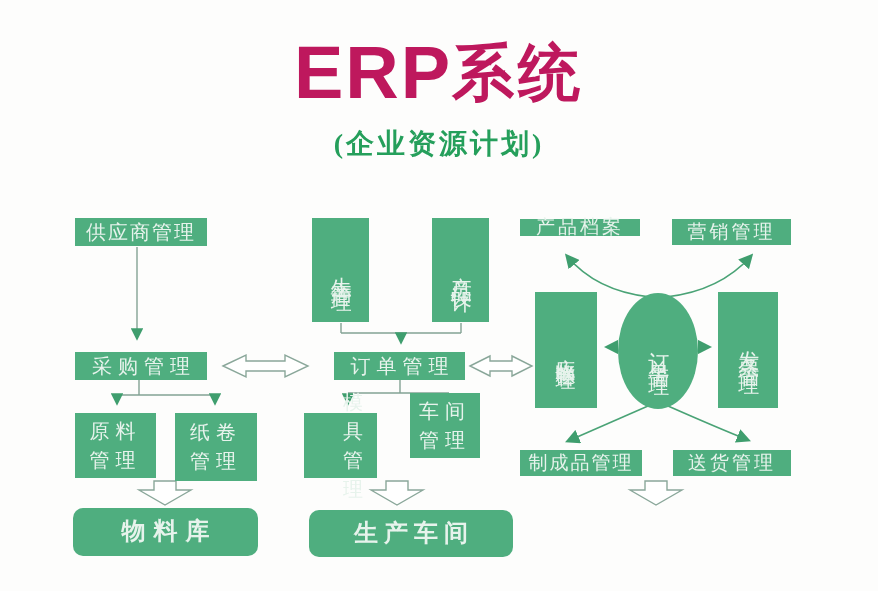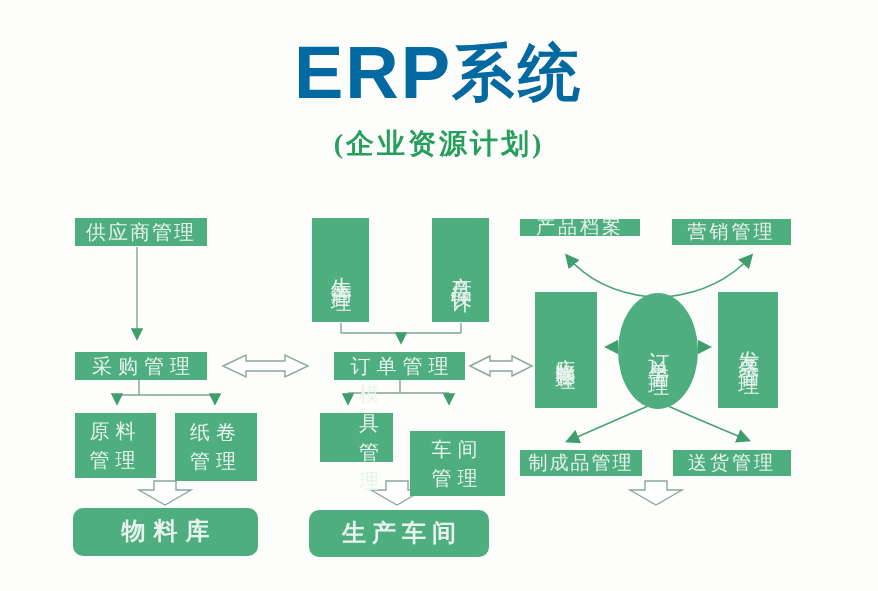--- a/index.html
+++ b/index.html
@@ -1,21 +1,21 @@
 <!DOCTYPE html>
 <html><head>
 <meta charset="utf-8">
 <style>
   html,body{margin:0;padding:0;background:#ffffff;}
   .canvas{
     position:relative;width:878px;height:591px;background:#fdfdfc;overflow:hidden;
     font-family:"Liberation Serif","DejaVu Serif",serif;
   }
   .title-wrap{position:absolute;left:50%;top:30px;transform:translateX(-50%);text-align:center;width:max-content;}
-  .title-line{white-space:nowrap;color:#0369a1;}
+  .title-line{white-space:nowrap;color:#be185d;}
   .title-erp{font-family:"Liberation Sans","DejaVu Sans",sans-serif;font-weight:800;font-size:74px;letter-spacing:2px;vertical-align:middle;}
   .title-cjk{font-family:"Liberation Serif","DejaVu Serif",serif;font-weight:700;font-size:62px;letter-spacing:4px;vertical-align:middle;}
   .subtitle{margin-top:10px;color:#259f5b;font-size:28px;font-weight:700;letter-spacing:3px;}
   .box{
     position:absolute;background:#4fae7f;color:#e7f3ec;
     display:flex;align-items:center;justify-content:center;
     box-sizing:border-box;text-align:center;line-height:1.3;
   }
   .rounded{border-radius:10px;}
   .fs19{font-size:19px;letter-spacing:3px;}
@@ -99,27 +99,27 @@
 
   <div class="box vbox v4" style="left:312px;top:218px;width:57px;height:104px;">
       <span>生产管理</span>
     </div>
   <div class="box vbox v4" style="left:432px;top:218px;width:57px;height:104px;">
       <span>产品设计</span>
     </div>
   <div class="box fs20" style="left:334px;top:352px;width:131px;height:28px;letter-spacing:6px;padding-left:6px;">
       <span>订单管理</span>
     </div>
-  <div class="box two-line" style="left:320px;top:413px;width:73px;height:49px;padding-left:40px;">
+  <div class="box two-line" style="left:304px;top:413px;width:73px;height:65px;padding-left:40px;">
       <span>模具管理</span>
     </div>
-  <div class="box two-line" style="left:410px;top:431px;width:95px;height:65px;">
+  <div class="box two-line" style="left:410px;top:393px;width:70px;height:65px;">
       <span>车间管理</span>
     </div>
-  <div class="box rounded fs24" style="left:309px;top:510px;width:180px;height:47px;letter-spacing:6px;padding-left:6px;">
+  <div class="box rounded fs24" style="left:309px;top:510px;width:204px;height:47px;letter-spacing:6px;padding-left:6px;">
       <span>生产车间</span>
     </div>
 
   <div class="box fs19" style="left:520px;top:219px;width:120px;height:17px;">
       <span>产品档案</span>
     </div>
   <div class="box fs19" style="left:672px;top:219px;width:119px;height:26px;">
       <span>营销管理</span>
     </div>
   <div class="box vbox v5" style="left:535px;top:292px;width:62px;height:116px;">

